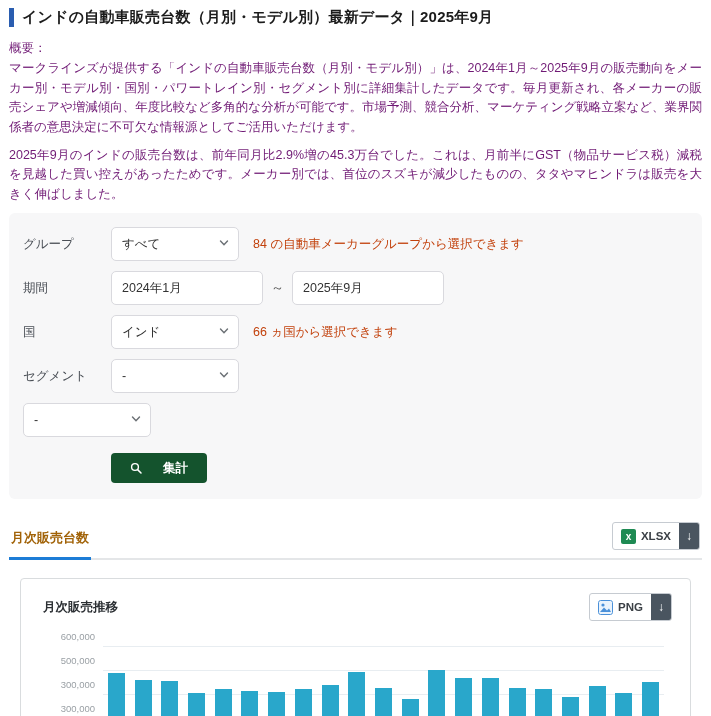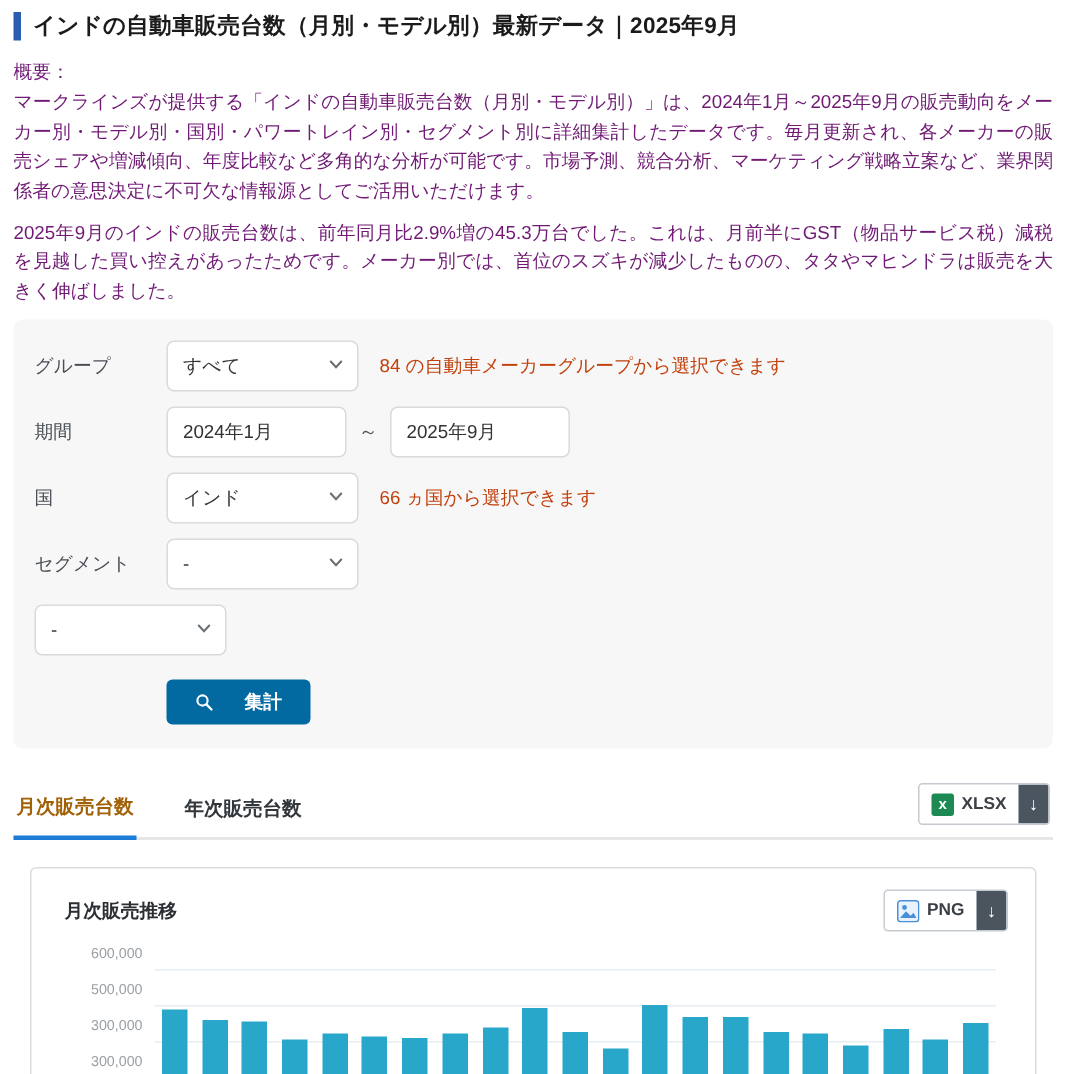--- a/index.html
+++ b/index.html
@@ -43,34 +43,34 @@
     padding: 0 26px 0 10px;
     font-size: 12.5px; color: #333;
     cursor: pointer;
   }
   .control .chev {
     position: absolute; right: 9px; top: 50%;
     width: 10px; height: 10px; margin-top: -6px;
     color: #6b7075;
   }
   .text-input {
-    width: 120px; height: 34px;
+    width: 152px; height: 34px;
     background: #fff;
     border: 1px solid #d9d9de;
     border-radius: 5px;
     padding: 0 10px;
     font-size: 12.5px; color: #333;
     font-family: inherit;
   }
   .tilde { margin: 0 8px; font-size: 13px; color: #555; }
   .red-note { margin-left: 14px; font-size: 12.5px; color: #c2410c; }
   .submit-row { margin-top: 16px; padding-left: 88px; }
   .submit-btn {
     width: 96px; height: 30px;
-    background: #0369a1;
+    background: #14532d;
     border: none; border-radius: 4px;
     color: #fff; font-size: 12.5px; font-weight: bold;
     display: inline-flex; align-items: center; justify-content: center; gap: 21px;
     cursor: pointer; font-family: inherit;
   }
   .search-glyph { width: 12px; height: 12px; display: inline-block; }
 
   
   .tab-bar {
     display: flex; align-items: flex-end;
@@ -191,21 +191,20 @@
             <circle cx="5" cy="5" r="3.4" fill="none" stroke="#fff" stroke-width="1.4"></circle>
             <path d="M7.6 7.6 L11 11" stroke="#fff" stroke-width="1.5" stroke-linecap="round"></path>
           </svg>
         <span>集計</span>
       </button>
     </div>
   </div>
 
   <div class="tab-bar">
     <div class="tab active">月次販売台数</div>
-    <div class="tab inactive">年次販売台数</div>
     <div class="dl-btn">
       <div class="dl-main">
         <span class="xlsx-icon">x</span>
         <span>XLSX</span>
       </div>
       <div class="dl-arrow">↓</div>
     </div>
   </div>
 
   <div class="chart-card">

